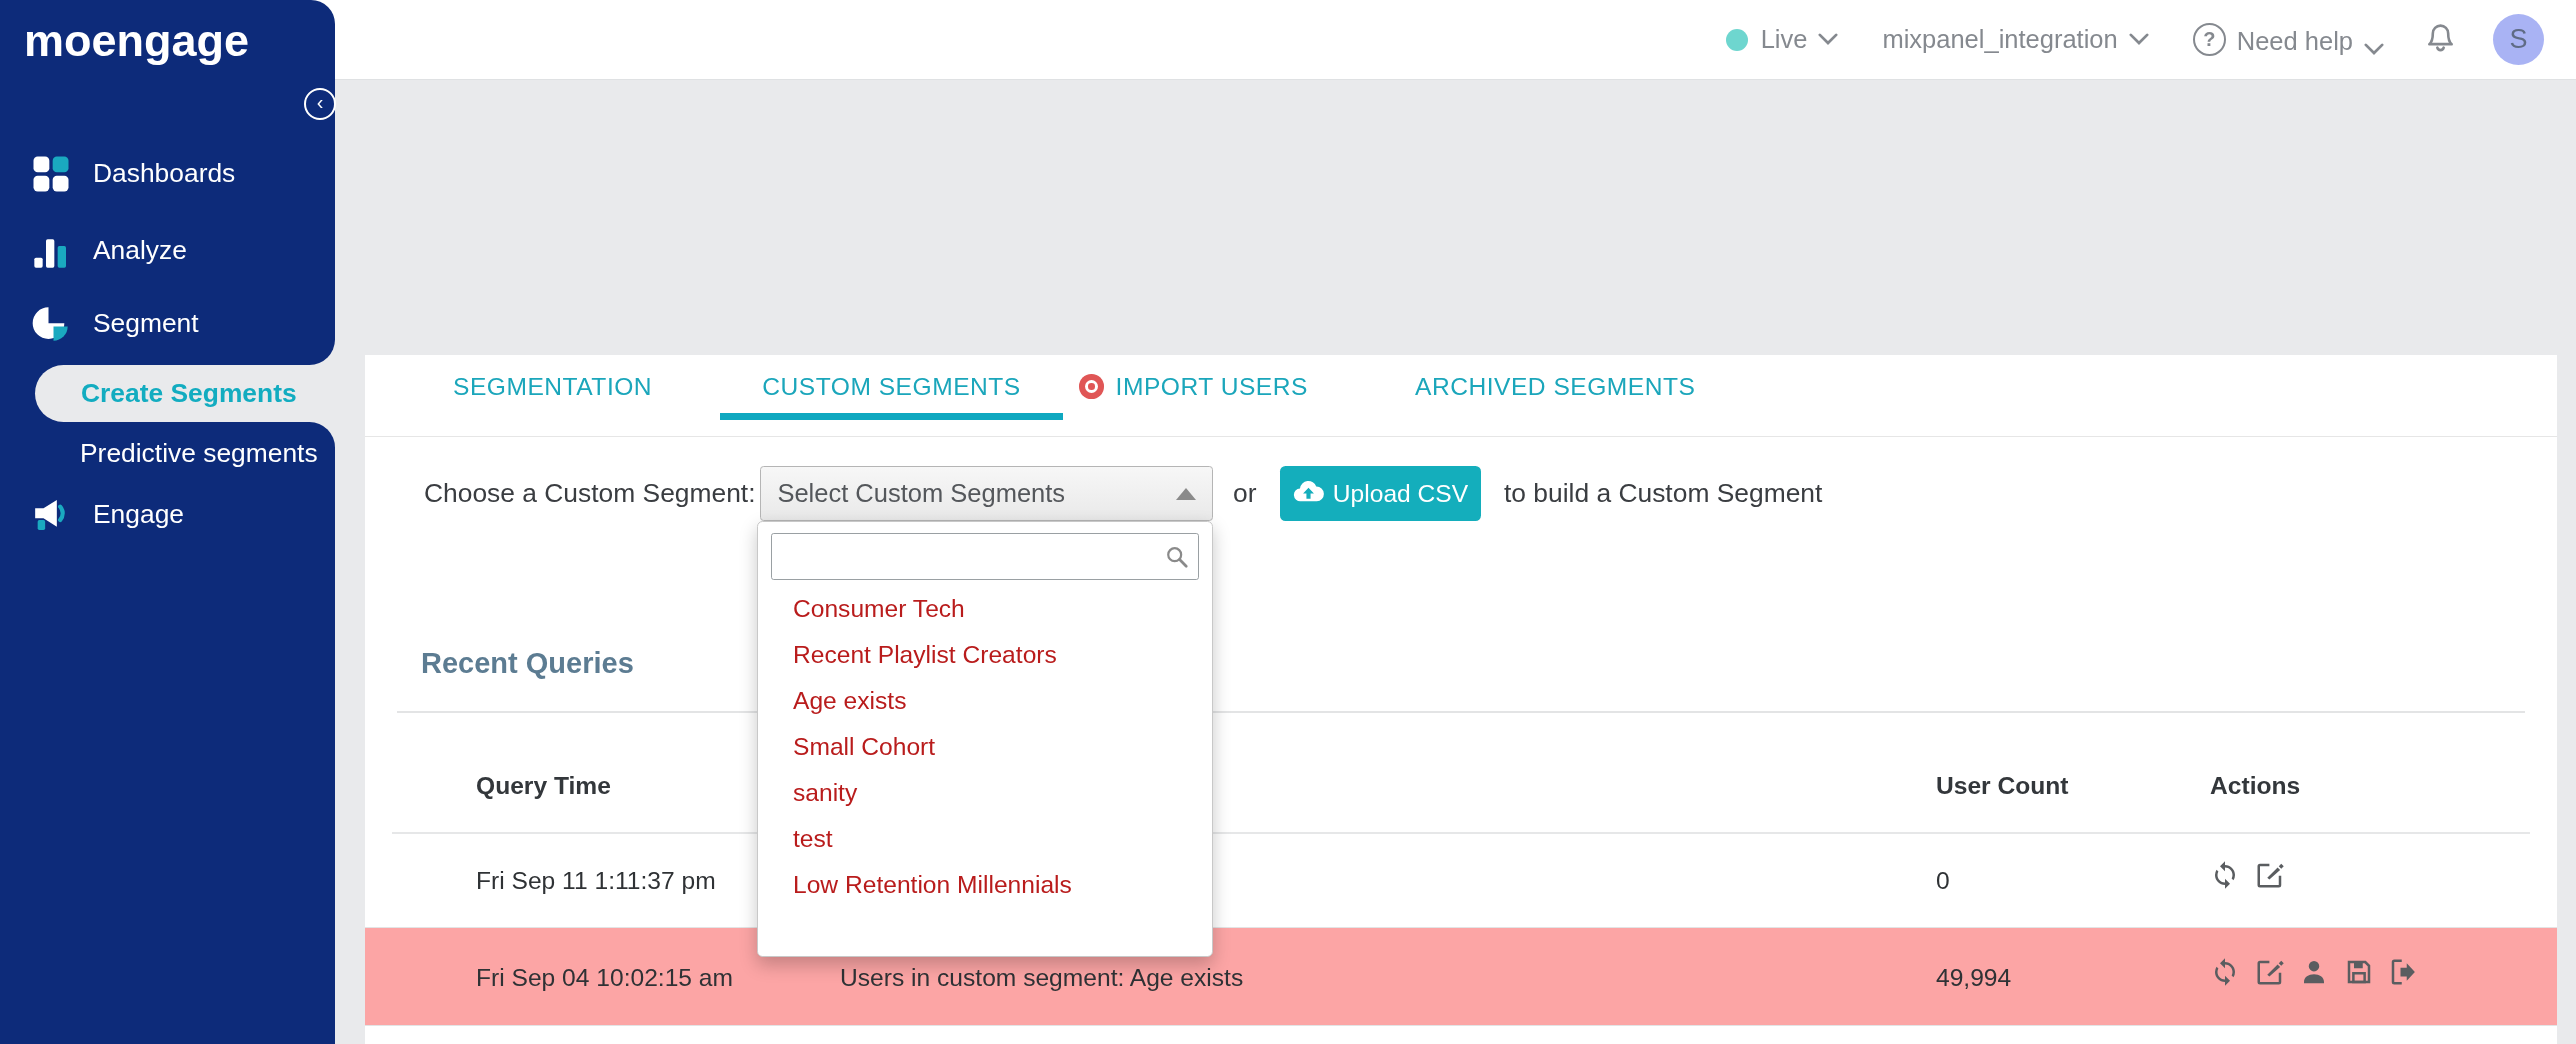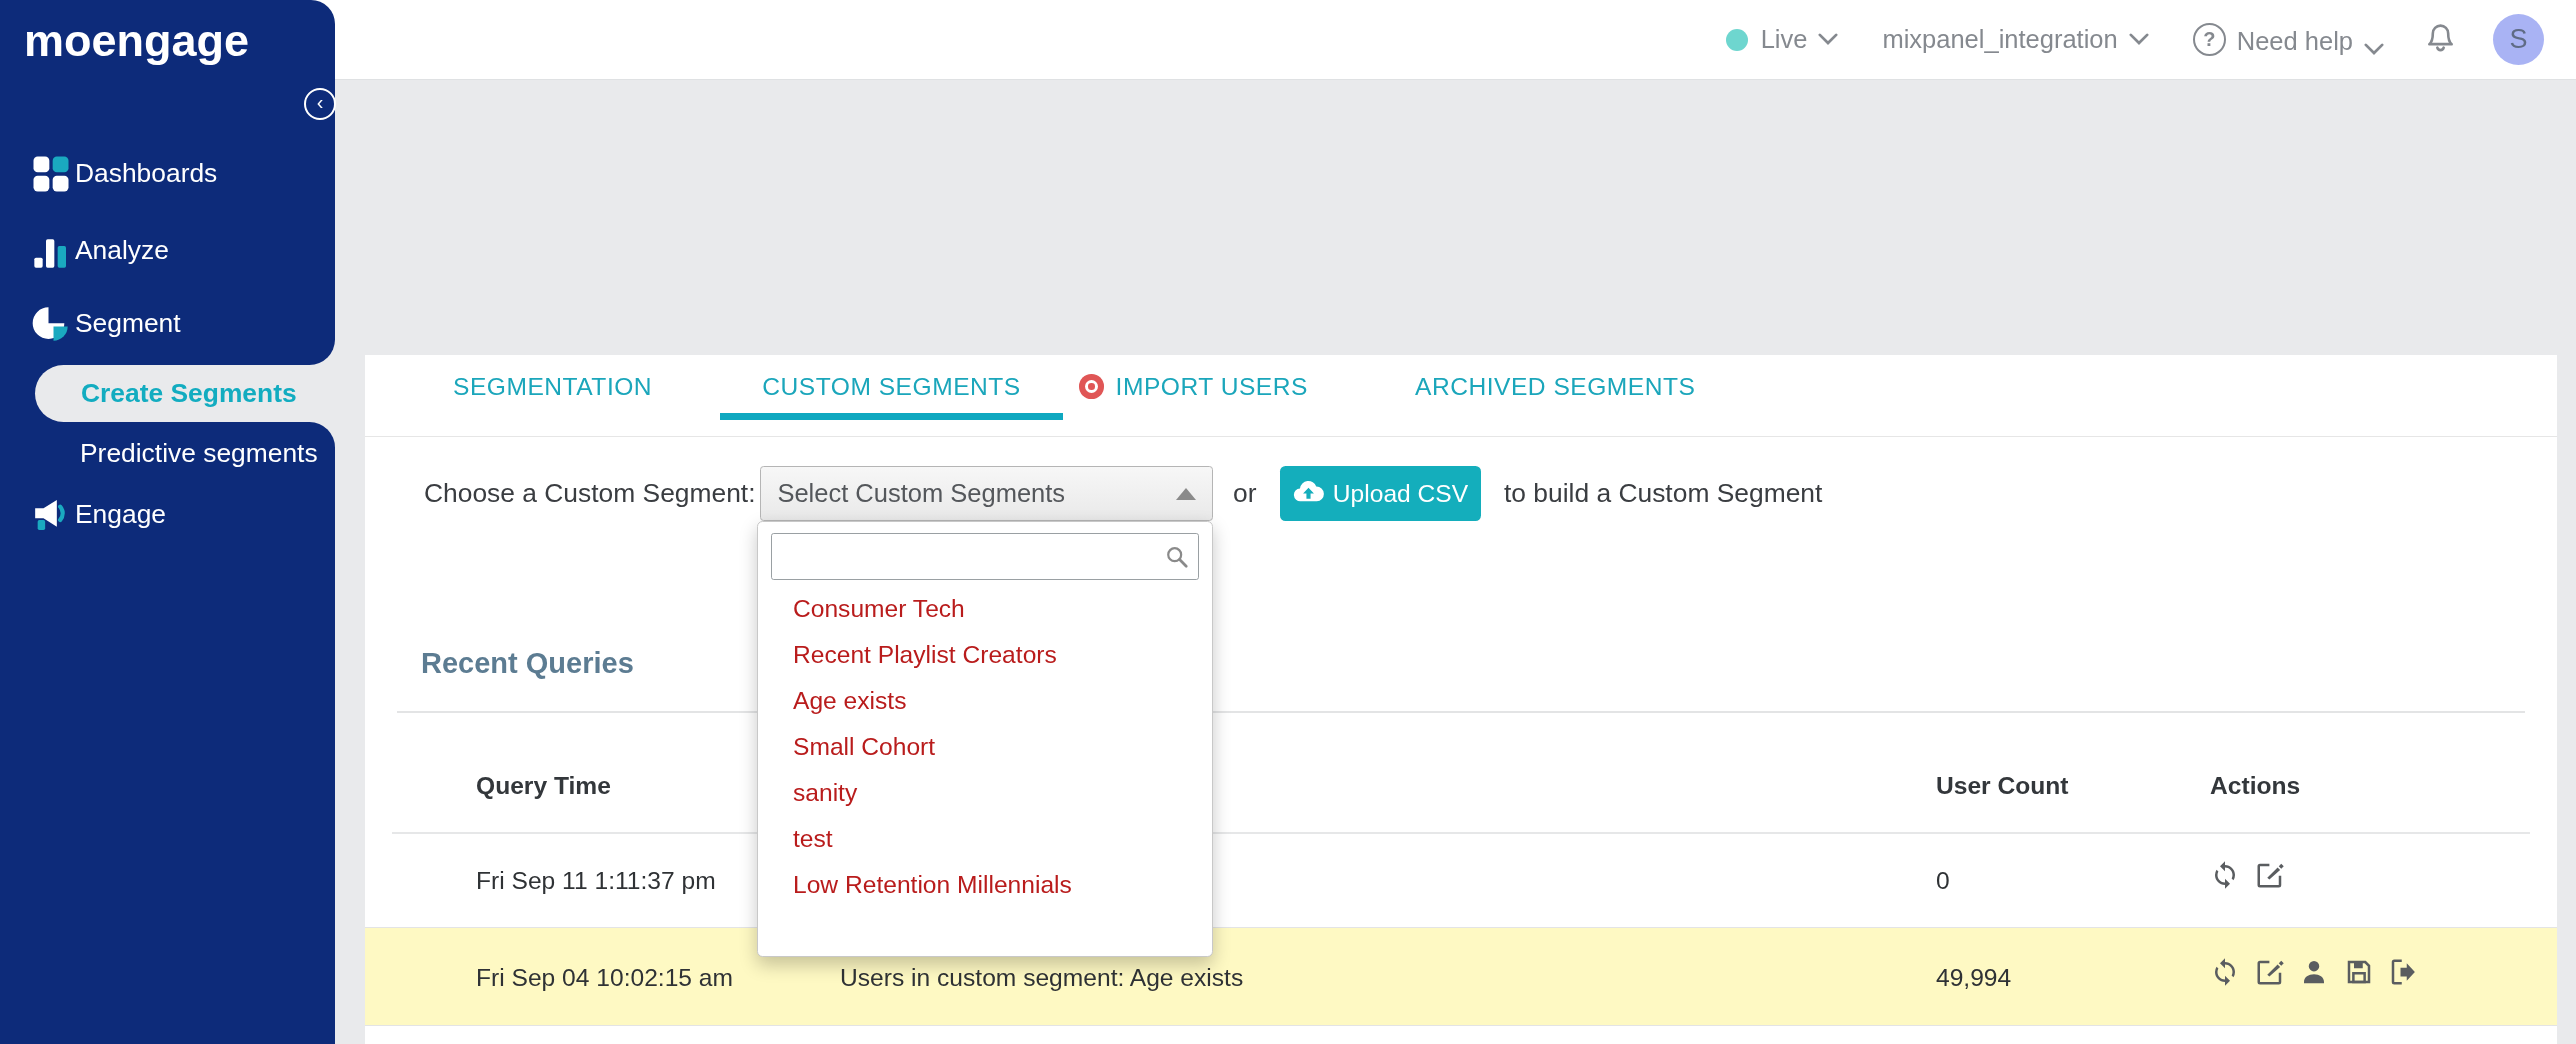--- a/index.html
+++ b/index.html
@@ -46,21 +46,21 @@
     border-radius:50%; border:2.7px solid #ffffff; background:#0d2b7a;
     color:#ffffff; display:flex; align-items:center; justify-content:center;
     z-index:12; cursor:pointer; font-size:20px; line-height:1;
   }
   .collapse-btn::before { content:"‹"; margin-top:-3.6px; }
   .nav-item {
     position:absolute; left:0; width:335px; height:51px;
     display:flex; align-items:center; color:#ffffff; font-size:26.4px; cursor:pointer;
   }
   .nav-icon { width:42px; height:42px; margin-left:30px; display:flex; align-items:center; justify-content:center; }
-  .nav-label { margin-left:3px; }
+  .nav-label { margin-left:21px; }
   .pill {
     position:absolute; left:35px; top:365px; width:301px; height:57px;
     background:#e9eaec; border-radius:29px 0 0 29px;
     display:flex; align-items:center; cursor:pointer;
   }
   .pill-label { margin-left:46px; color:#12acc0; font-weight:700; font-size:26.4px; }
   .notch { position:absolute; right:0; width:55px; height:25.5px; background:#e9eaec; }
   .notch::before { content:""; position:absolute; inset:0; background:#0d2b7a; }
   .notch-top { top:339px; } .notch-top::before { border-bottom-right-radius:25.5px; }
   .notch-bottom { top:422px; } .notch-bottom::before { border-top-right-radius:25.5px; }
@@ -126,21 +126,21 @@
 
   .rq-title { position:absolute; left:56px; top:292px; font-size:29px; font-weight:700; color:#5c7c92; }
   .rq-divider { position:absolute; left:32px; right:32px; top:356px; height:1.8px; background:#e3e4e5; }
 
   .th { position:absolute; top:417px; font-size:24.6px; font-weight:700; color:#33373b; }
   .th-time { left:111px; } .th-count { left:1571px; } .th-actions { left:1845px; }
   .thead-divider { position:absolute; left:27px; right:27px; top:477px; height:2.7px; background:#e6e7e8; }
 
   .row { position:absolute; left:0; width:100%; }
   .row-1 { top:479px; height:93px; background:#ffffff; }
-  .row-2 { top:572px; height:99px; background:#fef9c3; border-top:0.9px solid #e3e4e5; border-bottom:1.8px solid #e3e4e5; }
+  .row-2 { top:572px; height:99px; background:#fca5a5; border-top:0.9px solid #e3e4e5; border-bottom:1.8px solid #e3e4e5; }
   .cell { position:absolute; font-size:24.6px; color:#2f3235; white-space:nowrap; }
   .row-1 .cell { top:33px; } .row-2 .cell { top:36px; }
   .c-time { left:111px; } .c-desc { left:475px; } .c-count { left:1571px; }
   .actions { position:absolute; left:1845px; display:flex; gap:14.6px; }
   .row-1 .actions { top:25.5px; } .row-2 .actions { top:29px; }
   .act-icon { width:30px; height:30px; color:#5a5d60; cursor:pointer; display:inline-flex; }
   .act-icon svg { width:100%; height:100%; }
 
   
   .dropdown {

